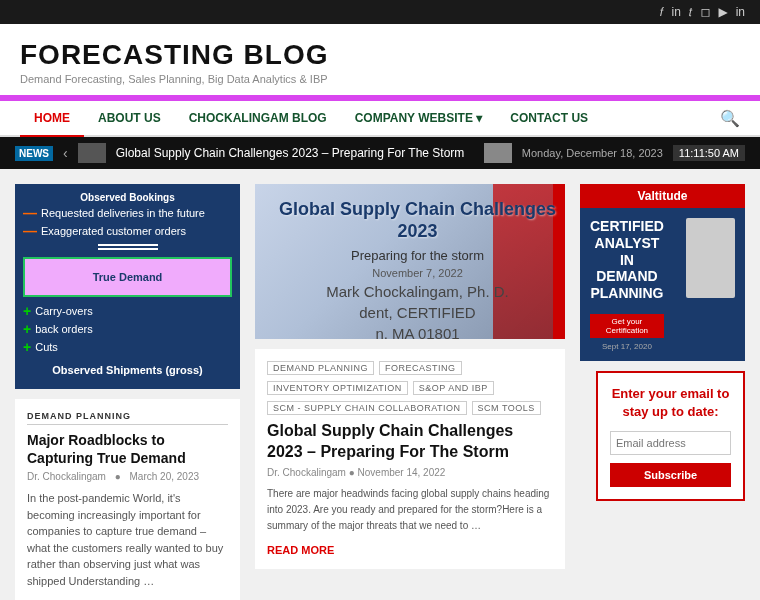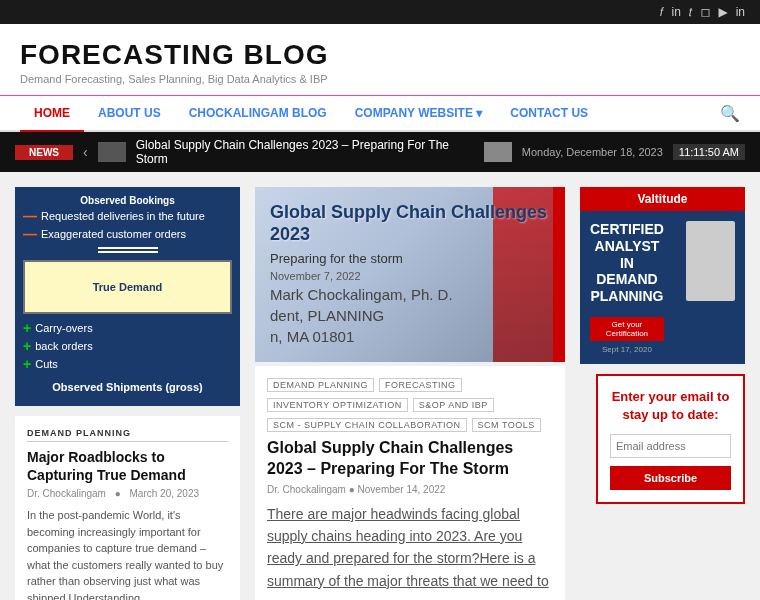--- a/index.html
+++ b/index.html
@@ -3,86 +3,86 @@
   <meta charset="utf-8">
   <style>
     * { box-sizing: border-box; margin: 0; padding: 0; }
     body { font-family: Arial, sans-serif; font-size: 13px; color: #333; background: #f0f0f0; width: 760px; }
 
     
     .top-bar { background: #1a1a1a; padding: 5px 15px; display: flex; justify-content: flex-end; align-items: center; gap: 8px; }
     .top-bar span { color: #ccc; font-size: 12px; cursor: pointer; }
 
     
-    .header { background: #fff; padding: 15px 20px 10px; border-bottom: 1px solid #d946ef; }
+    .header { background: #fff; padding: 15px 20px 10px; border-bottom: 6px solid #d946ef; }
     .header h1 { font-size: 28px; font-weight: 900; color: #111; letter-spacing: 1px; }
     .header p { font-size: 11px; color: #888; margin-top: 2px; }
 
     
     .nav { background: #fff; border-bottom: 2px solid #ddd; padding: 0 20px; display: flex; align-items: center; justify-content: space-between; }
     .nav-items { display: flex; }
-    .nav-item { padding: 10px 14px; font-size: 12px; font-weight: 700; color: #3b82f6; cursor: pointer; text-transform: uppercase; border-bottom: 2px solid transparent; margin-bottom: -2px; }
+    .nav-item { padding: 10px 14px; font-size: 12px; font-weight: 700; color: #14532d; cursor: pointer; text-transform: uppercase; border-bottom: 2px solid transparent; margin-bottom: -2px; }
     .nav-item:hover, .nav-item.active { color: #d00; border-bottom-color: #d00; }
     .nav-search { font-size: 16px; cursor: pointer; color: #555; }
 
     
     .ticker { background: #111; padding: 6px 15px; display: flex; align-items: center; gap: 10px; }
-    .ticker-news { background: #b91c1c; color: #fff; font-size: 10px; font-weight: bold; padding: 2px 14px; }
+    .ticker-news { background: #0369a1; color: #fff; font-size: 10px; font-weight: bold; padding: 2px 4px; }
     .ticker-nav { color: #aaa; font-size: 14px; cursor: pointer; }
     .ticker-img { width: 28px; height: 20px; background: #555; display: inline-block; }
     .ticker-text { color: #fff; font-size: 12px; flex: 1; }
     .ticker-img2 { width: 28px; height: 20px; background: #888; display: inline-block; }
     .ticker-date { color: #aaa; font-size: 11px; margin-left: auto; }
     .ticker-time { background: #333; color: #fff; font-size: 11px; padding: 2px 6px; }
 
     
     .main { display: flex; gap: 15px; padding: 15px; background: #f0f0f0; }
 
     
     .col-left { width: 225px; flex-shrink: 0; }
 
     
     .diagram-box { background: #1a3a6b; color: #fff; font-size: 11px; padding: 8px; margin-bottom: 10px; }
     .diagram-title { text-align: center; font-weight: bold; font-size: 10px; }
     .diagram-item { display: flex; align-items: center; gap: 4px; margin: 2px 0; }
     .minus-dot { color: #ff6600; font-weight: bold; font-size: 14px; }
     .plus-dot { color: #00cc00; font-weight: bold; font-size: 14px; }
-    .true-demand-box { border: 2px solid #737373; text-align: center; padding: 19px; margin: 6px 0; font-size: 11px; background: #fef9c3; color: #1a3a6b; font-weight: bold; }
+    .true-demand-box { border: 2px solid #22c55e; text-align: center; padding: 12px; margin: 6px 0; font-size: 11px; background: #f0abfc; color: #1a3a6b; font-weight: bold; }
     .observed-shipments { background: #1a3a6b; color: #fff; text-align: center; font-size: 11px; font-weight: bold; padding: 5px; margin-top: 4px; }
 
     
     .article-card { background: #fff; padding: 12px; margin-bottom: 10px; }
     .article-tag { font-size: 9px; font-weight: bold; text-transform: uppercase; color: #333; border-bottom: 1px solid #ccc; padding-bottom: 3px; margin-bottom: 6px; letter-spacing: 1px; }
     .article-title { font-size: 14px; font-weight: 900; color: #111; margin-bottom: 4px; line-height: 1.3; }
     .article-meta { font-size: 10px; color: #888; margin-bottom: 8px; }
     .article-meta span { margin-right: 6px; }
     .article-excerpt { font-size: 11px; color: #555; line-height: 1.5; margin-bottom: 8px; }
     .read-more { font-size: 11px; color: #d00; font-weight: bold; text-transform: uppercase; cursor: pointer; }
 
     
     .col-center { flex: 1; }
 
     
-    .featured-img { position: relative; width: 100%; height: 175px; background: linear-gradient(135deg, #c8d4e8 0%, #b0c0d8 40%, #8090a8 100%); margin-bottom: 4px; overflow: hidden; }
+    .featured-img { position: relative; width: 100%; height: 155px; background: linear-gradient(135deg, #c8d4e8 0%, #b0c0d8 40%, #8090a8 100%); margin-bottom: 10px; overflow: hidden; text-align: center; }
     .featured-img-content { position: absolute; top: 15px; left: 15px; color: #fff; }
     .featured-img-content h2 { font-size: 18px; font-weight: 900; line-height: 1.2; color: #1a3a6b; text-shadow: 1px 1px 2px rgba(255,255,255,0.5); }
     .featured-img-content p { font-size: 13px; color: #333; margin-top: 6px; }
     .featured-img-content .date { font-size: 11px; color: #555; margin-top: 4px; }
     .featured-img-content .author { font-size: 15px; color: #444; margin-top: 4px; }
     .red-bar { position: absolute; right: 0; top: 0; width: 12px; height: 100%; background: #cc0000; }
     .flag-red { position: absolute; right: 12px; top: 0; width: 60px; height: 100%; background: linear-gradient(180deg, #cc0000 0%, #990000 100%); opacity: 0.7; }
 
     
     .tags-row { display: flex; flex-wrap: wrap; gap: 5px; margin-bottom: 6px; }
     .tag { font-size: 9px; border: 1px solid #ccc; padding: 1px 5px; color: #666; text-transform: uppercase; letter-spacing: 0.5px; cursor: pointer; }
 
     .center-article { background: #fff; padding: 12px; }
     .center-article-title { font-size: 16px; font-weight: 900; color: #111; margin-bottom: 4px; line-height: 1.3; }
     .center-article-meta { font-size: 10px; color: #888; margin-bottom: 8px; }
-    .center-article-excerpt { font-size: 14px; color: #555; line-height: 1.6; margin-bottom: 8px; text-decoration: underline; }
+    .center-article-excerpt { font-size: 10px; color: #555; line-height: 1.6; margin-bottom: 8px; }
 
     
     .col-right { width: 165px; flex-shrink: 0; }
 
     
     .valtitude-box { background: #fff; margin-bottom: 10px; }
     .valtitude-header { background: #cc0000; color: #fff; text-align: center; font-size: 12px; font-weight: bold; padding: 5px; }
     .valtitude-ad { background: #1a3a6b; padding: 10px; text-align: center; color: #fff; }
     .valtitude-ad-title { font-size: 14px; font-weight: 900; line-height: 1.2; margin-bottom: 6px; }
     .valtitude-img-placeholder { width: 100%; height: 70px; background: #ccc; display: flex; align-items: center; justify-content: center; font-size: 9px; color: #666; }
@@ -194,21 +194,21 @@
   <div class="col-center">
 
     <div class="featured-img">
       <div class="flag-red"></div>
       <div class="red-bar"></div>
       <div class="featured-img-content">
         <h2>Global Supply Chain Challenges 2023</h2>
         <p>Preparing for the storm</p>
         <div class="date">November 7, 2022</div>
         <div class="author">Mark Chockalingam, Ph. D.</div>
-        <div class="author">dent, PLANNING</div>
+        <div class="author">dent, CERTIFIED</div>
         <div class="author">n, MA 01801</div>
       </div>
     </div>
 
     <div class="center-article">
       <div class="tags-row">
         <span class="tag">DEMAND PLANNING</span>
         <span class="tag">FORECASTING</span>
       </div>
       <div class="tags-row">

